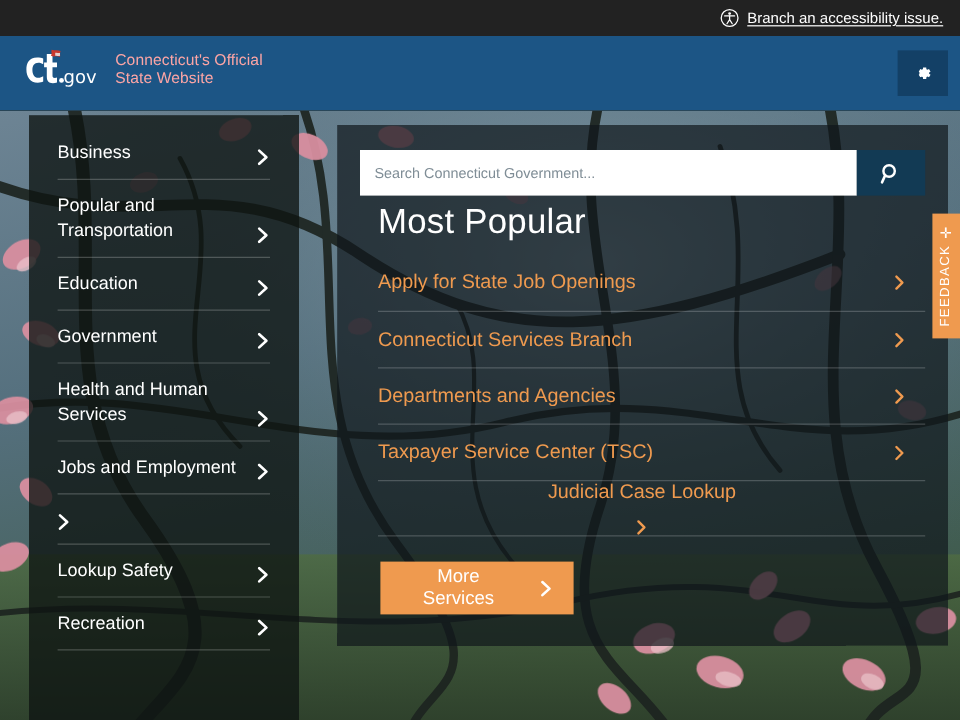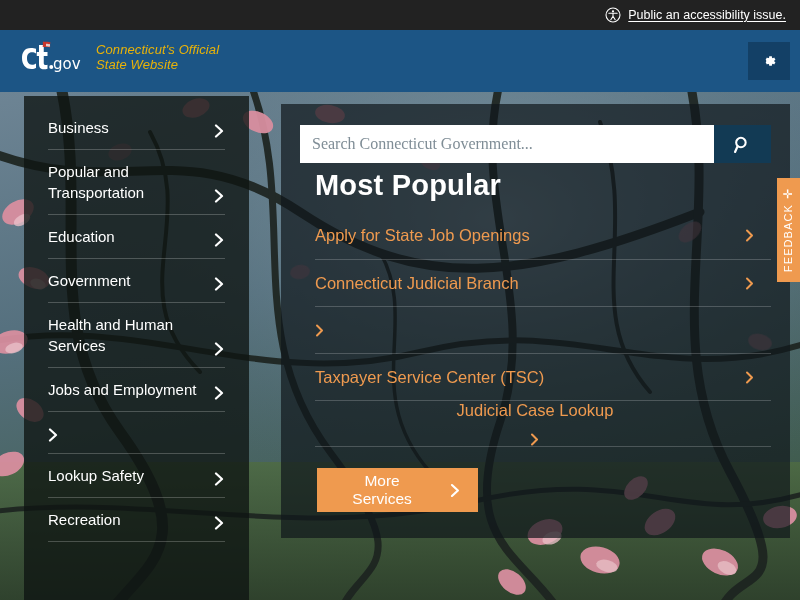--- a/index.html
+++ b/index.html
@@ -34,22 +34,22 @@
   .site-header{
     position:absolute; left:0; top:30px; width:800px; height:62px;
     background:#1c5585;
   }
   .brand{
     position:absolute; left:20px; top:10px;
     display:flex; align-items:center; gap:14px;
   }
   .brand-logo{ width:62px; height:34px; display:block; }
   .brand-tag{
-    color:#eab308; font-size:13px; line-height:15px;
-    letter-spacing:.1px; white-space:pre-line; font-weight:400;font-style:italic;
+    color:#fca5a5; font-size:13px; line-height:15px;
+    letter-spacing:.1px; white-space:pre-line; font-weight:400;
   }
   .gear-btn{
     position:absolute; right:10px; top:12px;
     width:42px; height:38px; background:#134066;
     border:none; display:flex; align-items:center; justify-content:center;
     cursor:pointer;
   }
   .gear-icon{ width:18px; height:18px; display:block; }
 
   
@@ -75,32 +75,32 @@
 
   
   .main-panel{
     position:absolute; left:281px; top:104px; width:509px; height:434px;
     background:rgba(16,23,27,.70);
     padding:21px 19px 0 19px;
   }
   .search-row{ display:flex; height:38px; margin-bottom:6px; }
   .search-input{
     flex:1; border:none; outline:none; background:#ffffff;
-    font-family:Liberation Serif, serif;
-    font-size:16px; color:#a16207; padding:0 12px;
+    font-family:Liberation Sans, sans-serif;
+    font-size:12px; color:#a16207; padding:0 12px;
   }
   .search-input::placeholder{ color:#7f8d96; }
   .search-btn{
     width:57px; background:#123a54; border:none; cursor:pointer;
     display:flex; align-items:center; justify-content:center;
   }
   .search-icon{ width:19px; height:19px; display:block; }
 
   .panel-title{
-    color:#ffffff; font-size:29px; font-weight:700;
+    color:#ffffff; font-size:29px; font-weight:400;
     letter-spacing:.2px; margin:4px 0 10px 15px;
   }
 
   .pop-list{ list-style:none; margin:0 0 0 15px;text-align:center; }
   .pop-item{
     display:flex; align-items:center; justify-content:space-between;
     height:47px;
     border-top:1px solid rgba(255,255,255,.20);
     color:#ef9a4f; font-size:16.5px; cursor:pointer;
     padding-right:16px;
@@ -210,21 +210,21 @@
 </div>
 
 <div class="a11y-bar">
   <a class="a11y-link" href="#">
     <svg class="a11y-icon" viewBox="0 0 24 24">
       <circle cx="12" cy="12" r="10.5" fill="none" stroke="#ffffff" stroke-width="1.6"></circle>
       <circle cx="12" cy="6.4" r="1.7" fill="#ffffff"></circle>
       <path d="M5.8 9.4 L18.2 9.4" stroke="#ffffff" stroke-width="1.6" stroke-linecap="round"></path>
       <path d="M12 9.4 L12 14 M12 14 L8.7 19.2 M12 14 L15.3 19.2" stroke="#ffffff" stroke-width="1.6" fill="none" stroke-linecap="round"></path>
     </svg>
-    <span class="a11y-label">Public an accessibility issue.</span>
+    <span class="a11y-label">Branch an accessibility issue.</span>
   </a>
 </div>
 
 <header class="site-header">
   <div class="brand">
     <svg class="brand-logo" viewBox="0 0 124 68">
 
       <path d="M22 16 C 8 16, 4 26, 4 36 C 4 48, 10 58, 23 58 C 27 58, 30 57, 32 56 L32 47 C 30 48.5, 27 49.5, 24 49.5 C 17 49.5, 14 43.5, 14 36.5 C 14 29.5, 17 24.5, 24 24.5 C 27 24.5, 30 25.5, 32 27 L32 17.5 C 29.5 16.5, 26 16, 22 16 Z" fill="#ffffff"></path>
 
       <path d="M38 10 L47.5 10 L47.5 24 L55 24 L55 32 L47.5 32 L47.5 46 C 47.5 49, 48.8 50, 51.5 50 C 52.8 50, 54 49.7, 55 49.3 L55 57.5 C 53 58.2, 50.5 58.6, 48 58.6 C 41 58.6, 38 55, 38 47.5 L38 32 L33.5 32 L33.5 24 L38 24 Z" fill="#ffffff"></path>
@@ -319,26 +319,27 @@
   <h1 class="panel-title">Most Popular</h1>
 
   <ul class="pop-list">
     <li class="pop-item">
       <span>Apply for State Job Openings</span>
       <svg class="pop-chev" viewBox="0 0 10 13">
           <path d="M2 1.5 L7 6.5 L2 11.5" fill="none" stroke="#ef9a4f" stroke-width="2" stroke-linecap="round" stroke-linejoin="round"></path>
         </svg>
     </li>
     <li class="pop-item">
-      <span>Connecticut Judicial Branch</span>
-      <svg class="pop-chev" viewBox="0 0 10 13">
-          <path d="M2 1.5 L7 6.5 L2 11.5" fill="none" stroke="#ef9a4f" stroke-width="2" stroke-linecap="round" stroke-linejoin="round"></path>
-        </svg>
-    </li>
-    <li class="pop-item">
+      <span>Connecticut Services Branch</span>
+      <svg class="pop-chev" viewBox="0 0 10 13">
+          <path d="M2 1.5 L7 6.5 L2 11.5" fill="none" stroke="#ef9a4f" stroke-width="2" stroke-linecap="round" stroke-linejoin="round"></path>
+        </svg>
+    </li>
+    <li class="pop-item">
+      <span>Departments and Agencies</span>
       <svg class="pop-chev" viewBox="0 0 10 13">
           <path d="M2 1.5 L7 6.5 L2 11.5" fill="none" stroke="#ef9a4f" stroke-width="2" stroke-linecap="round" stroke-linejoin="round"></path>
         </svg>
     </li>
     <li class="pop-item">
       <span>Taxpayer Service Center (TSC)</span>
       <svg class="pop-chev" viewBox="0 0 10 13">
           <path d="M2 1.5 L7 6.5 L2 11.5" fill="none" stroke="#ef9a4f" stroke-width="2" stroke-linecap="round" stroke-linejoin="round"></path>
         </svg>
     </li>

